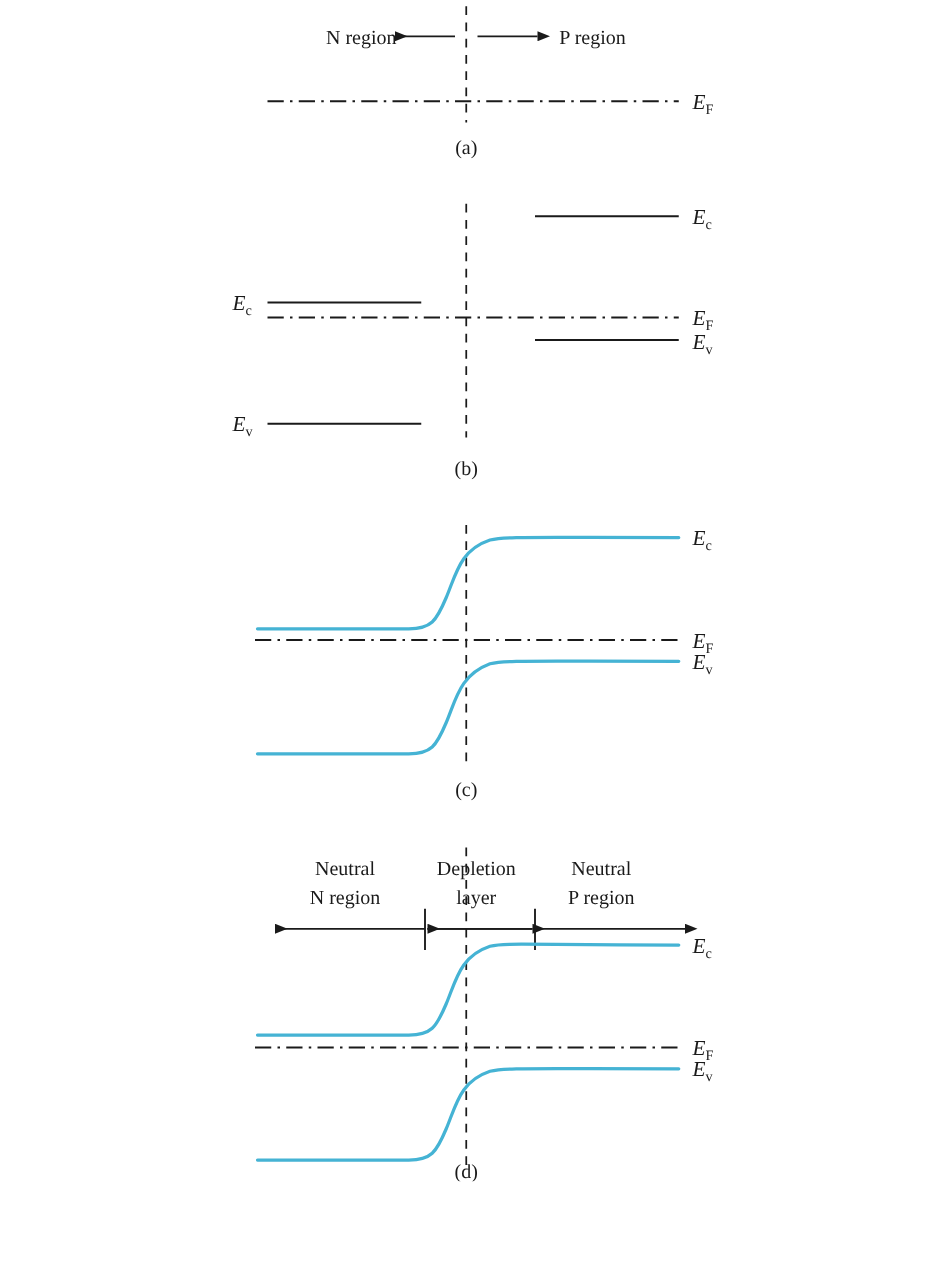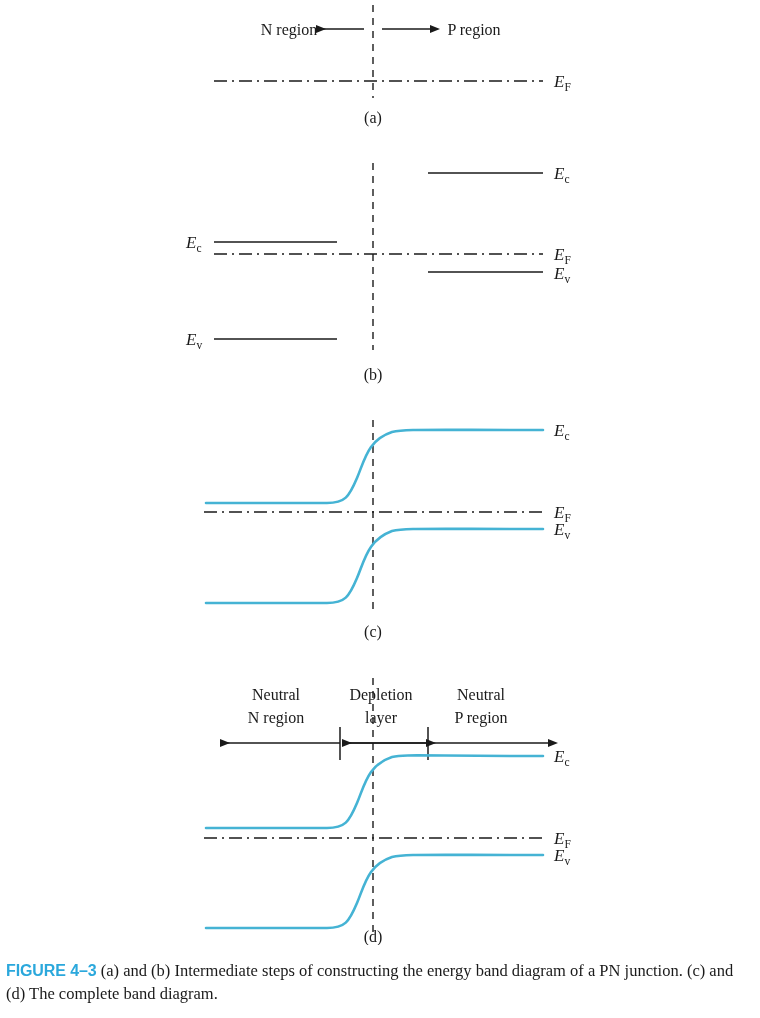--- a/index.html
+++ b/index.html
@@ -186,15 +186,14 @@
 
       <path d="M206,928 L327,928 C345,928 349,922 357,903 C365,884 368,865 392,857 C404,854 420,855 543,855" fill="none" stroke="#45B3D4" stroke-width="2.6" stroke-linecap="round"></path>
       <text class="lbl-italic" x="554" y="861">
         <tspan>E</tspan><tspan class="sub" dy="4">v</tspan>
       </text>
 
       <text class="panel-tag" x="373" y="942">(d)</text>
     </g>
   </svg>
 
-  <div class="caption"><span class="fignum" style="color: rgb(43, 168, 220);">FIGURE 4–3</span><span> (a) and (b) Intermediate steps of constructing the energy band diagram of a PN junction. (c) and (d) The complete band diagram.</span></div>
 
 </div>
 
 </body></html>

